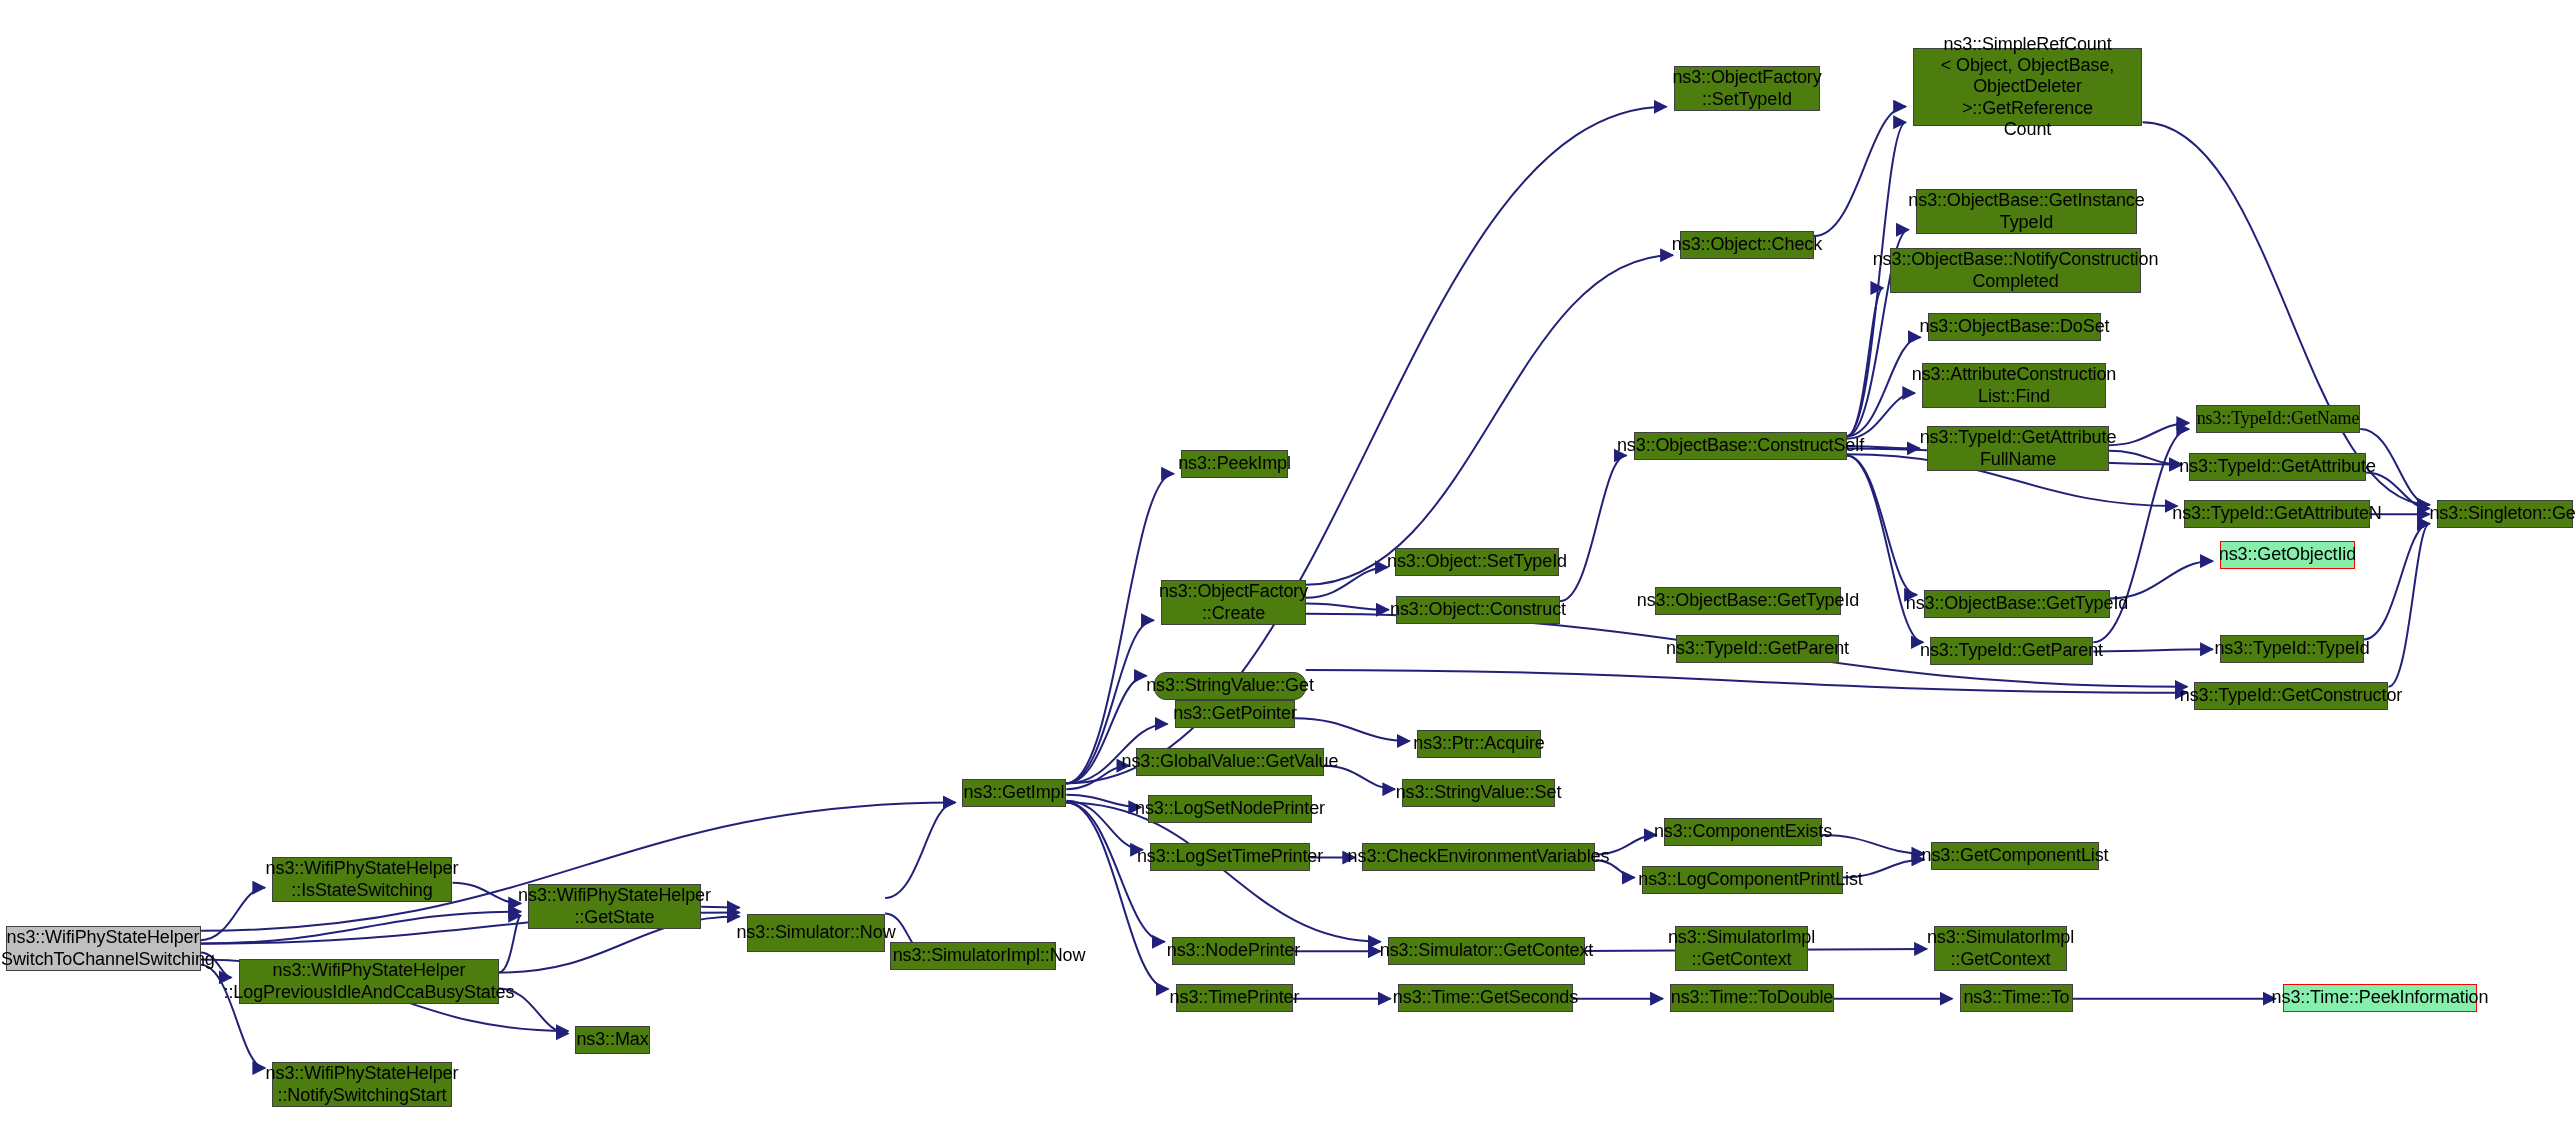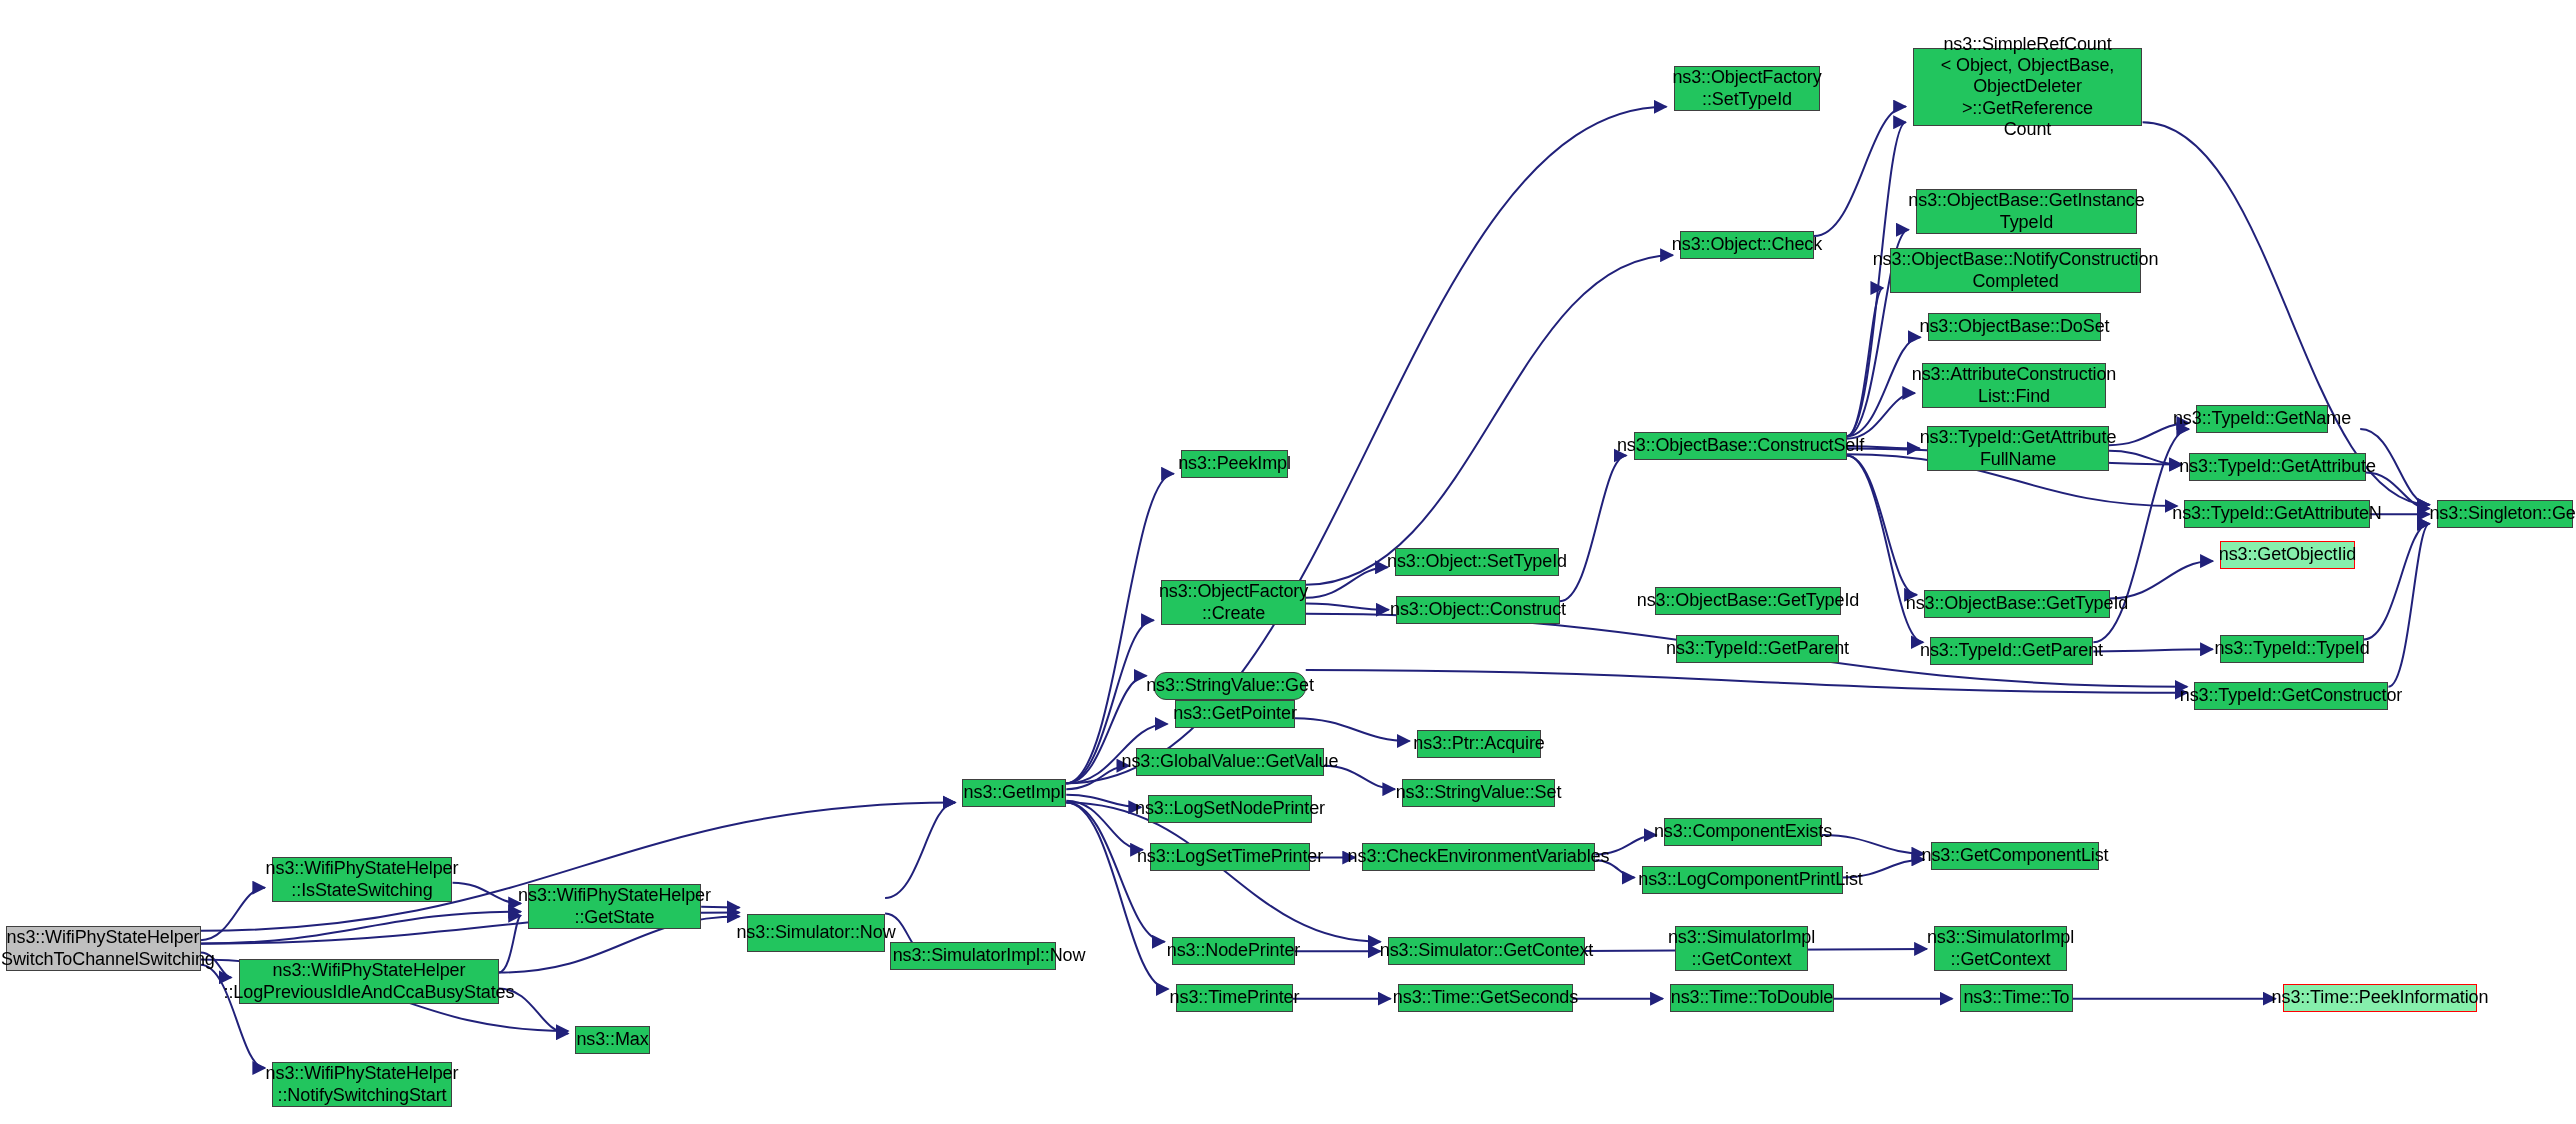--- a/index.html
+++ b/index.html
@@ -22,21 +22,21 @@
     height: 1125px;
     pointer-events: none;
   }
   .node {
     position: absolute;
     box-sizing: border-box;
     display: flex;
     align-items: center;
     justify-content: center;
     text-align: center;
-    background: #22c55e;
+    background: #4d7c0f;
     border: 0.9px solid #404040;
     color: #000000;
     font-size: 18px;
     line-height: 1.18;
     letter-spacing: -0.1px;
     white-space: pre-line;
     z-index: 5;
   }
   .node.highlight {
     background: #bfbfbf;
@@ -181,21 +181,21 @@
       <div class="node" style="left: 1922px; top: 363px; width: 184px; height: 45px;">ns3::AttributeConstruction
 List::Find</div>
       <div class="node" style="left: 1927px; top: 426px; width: 182px; height: 45px;">ns3::TypeId::GetAttribute
 FullName</div>
       <div class="node" style="left: 1924px; top: 590px; width: 186px; height: 28px;">ns3::ObjectBase::GetTypeId</div>
       <div class="node" style="left: 1930px; top: 637px; width: 163px; height: 28px;">ns3::TypeId::GetParent</div>
       <div class="node" style="left: 1931px; top: 842px; width: 168px; height: 28px;">ns3::GetComponentList</div>
       <div class="node" style="left: 1934px; top: 926px; width: 133px; height: 45px;">ns3::SimulatorImpl
 ::GetContext</div>
       <div class="node" style="left: 1960px; top: 984px; width: 113px; height: 28px;">ns3::Time::To</div>
-      <div class="node" style="left: 2196px; top: 405px; width: 132px; height: 28px;">ns3::TypeId::GetName</div>
+      <div class="node" style="left: 2196px; top: 405px; width: 164px; height: 28px; font-family: Liberation Serif, serif;">ns3::TypeId::GetName</div>
       <div class="node" style="left: 2189px; top: 453px; width: 177px; height: 28px;">ns3::TypeId::GetAttribute</div>
       <div class="node" style="left: 2184px; top: 500px; width: 186px; height: 28px;">ns3::TypeId::GetAttributeN</div>
       <div class="node missing" style="left: 2220px; top: 541px; width: 135px; height: 28px;">ns3::GetObjectIid</div>
       <div class="node" style="left: 2220px; top: 635px; width: 144px; height: 28px;">ns3::TypeId::TypeId</div>
       <div class="node" style="left: 2194px; top: 682px; width: 194px; height: 28px;">ns3::TypeId::GetConstructor</div>
       <div class="node" style="left: 2437px; top: 500px; width: 136px; height: 28px;">ns3::Singleton::Get</div>
       <div class="node missing" style="left: 2283px; top: 984px; width: 194px; height: 28px;">ns3::Time::PeekInformation</div>
     </div>
 </div>
 

